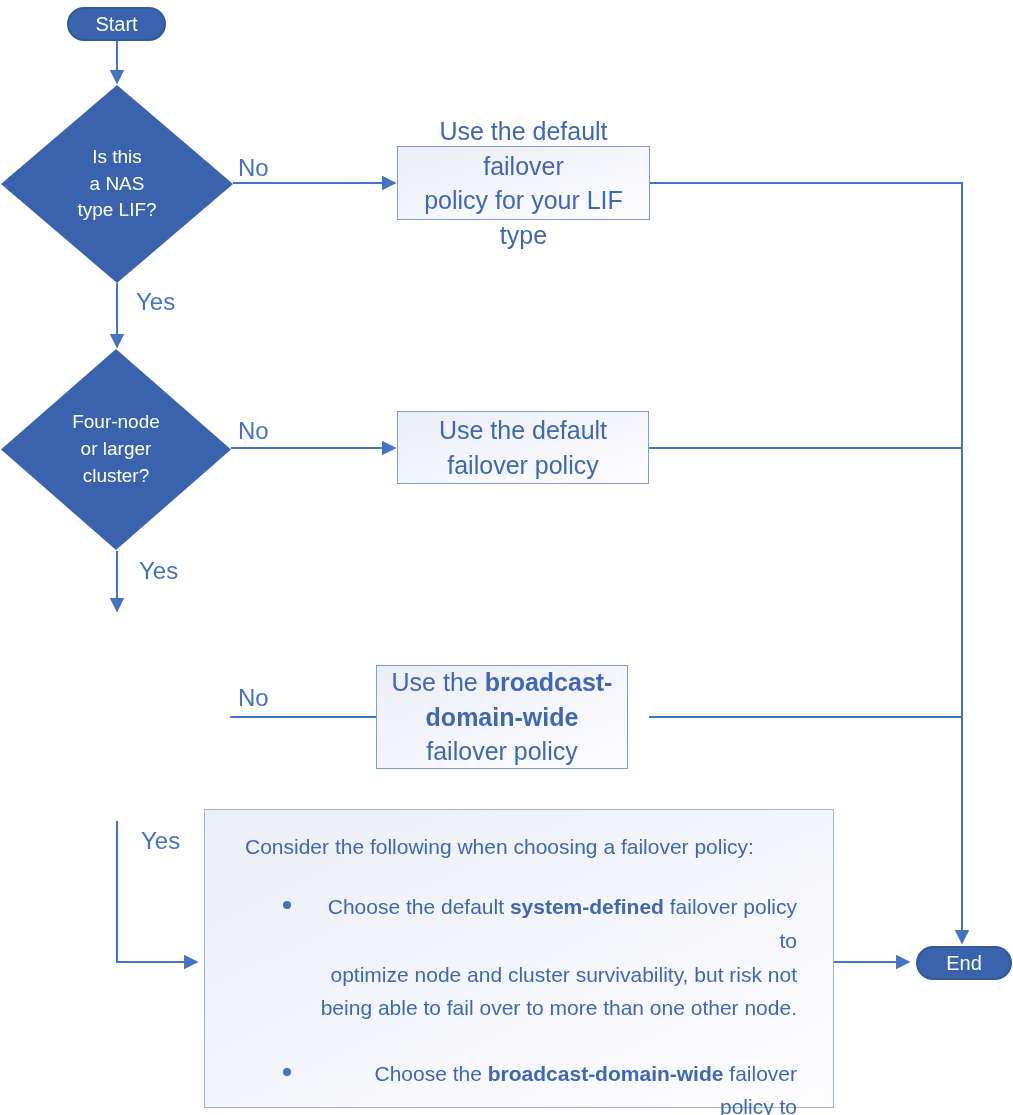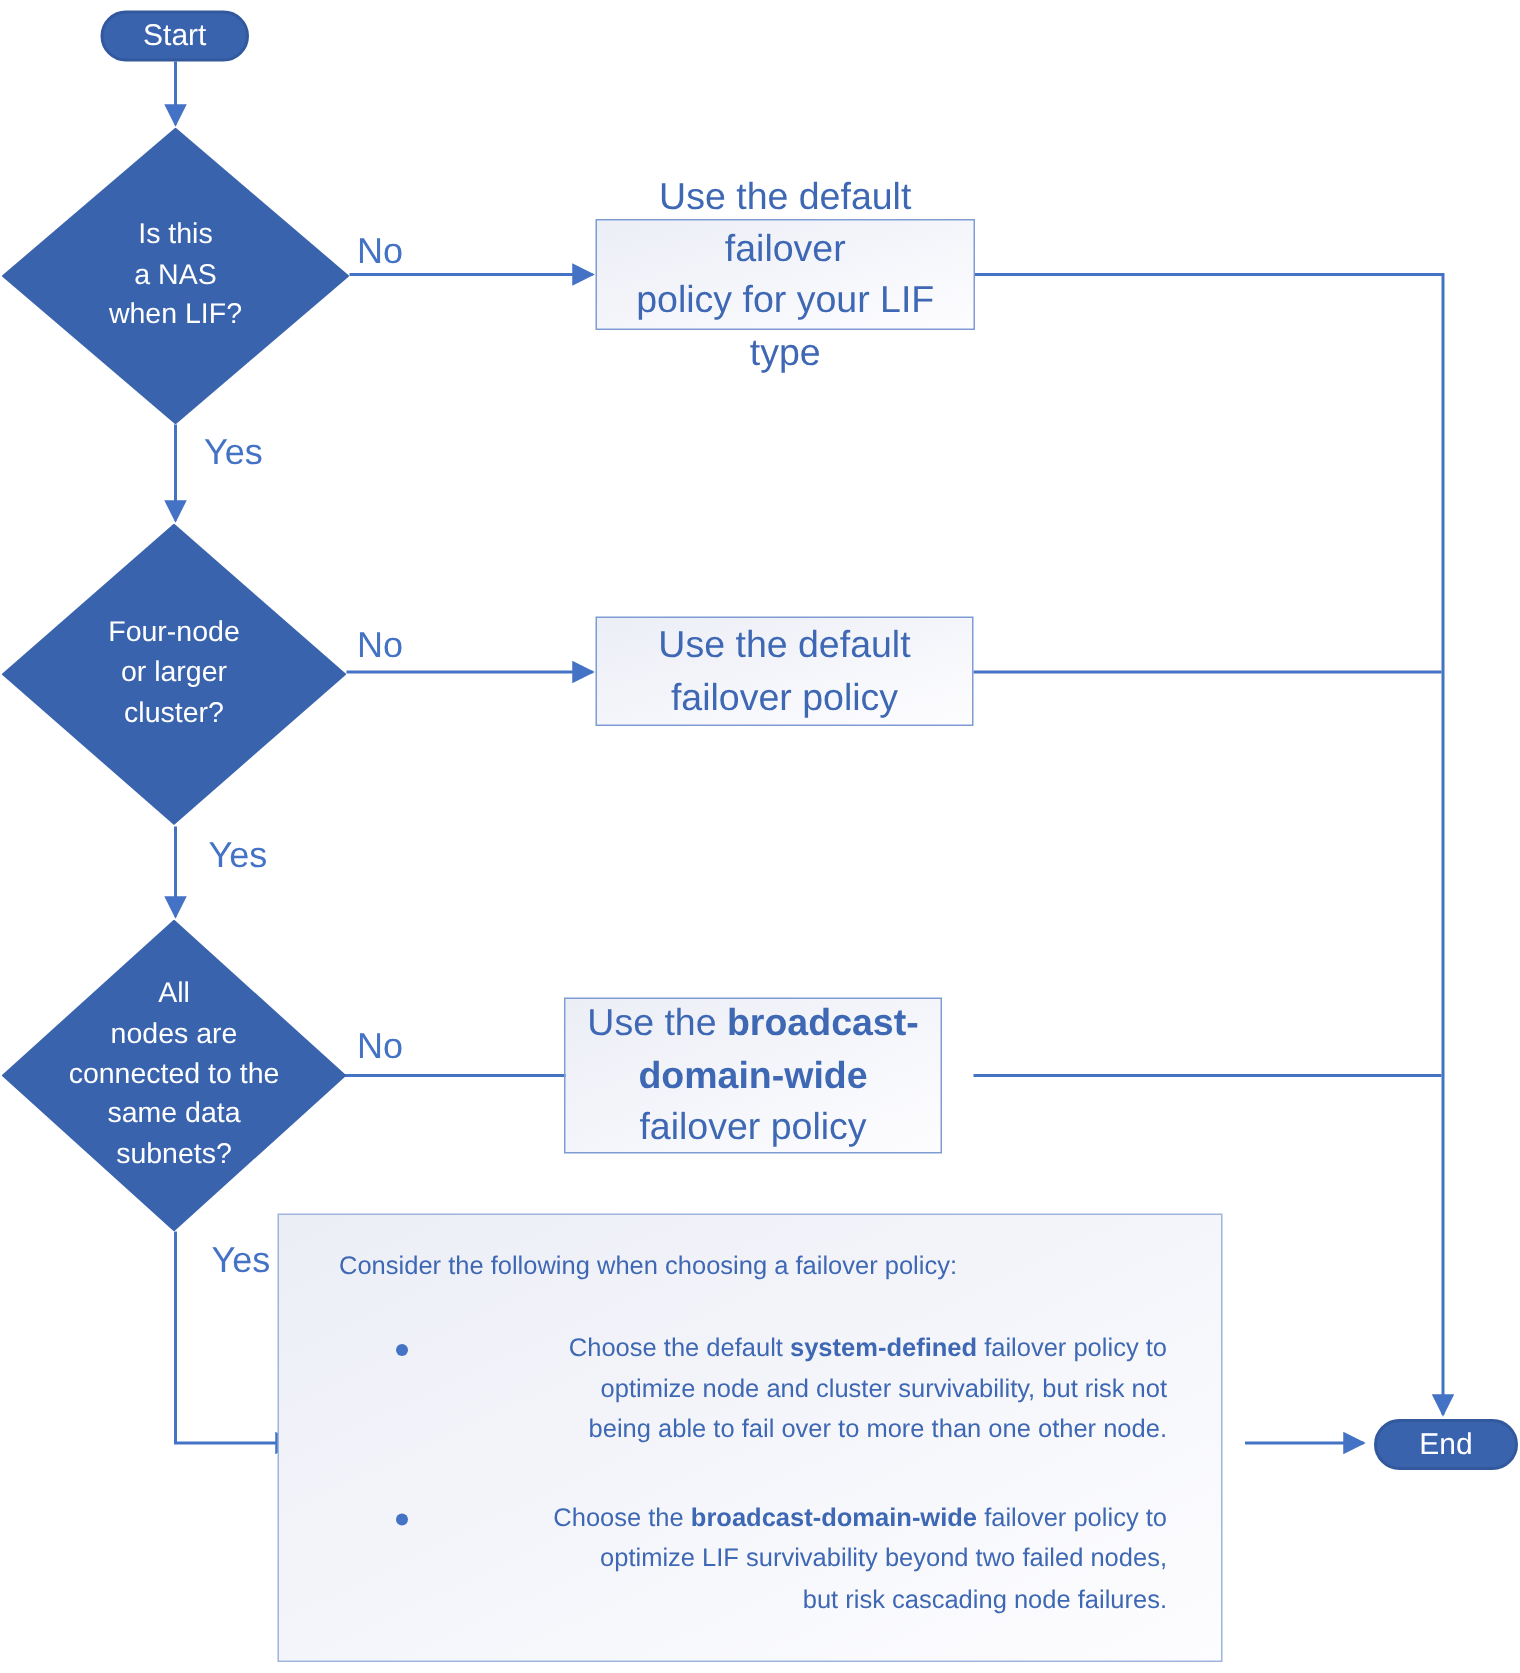--- a/index.html
+++ b/index.html
@@ -44,24 +44,24 @@
     background:linear-gradient(to bottom right,var(--box-bg-1),var(--box-bg-2));
     border:1.5px solid var(--box-border);box-sizing:border-box;
     color:var(--text-blue);font-size:25px;line-height:1.38;text-align:center;
   }
   .outbox .btext{white-space:pre-line;padding:4px 8px;}
   .b1{left:397px;top:146px;width:253px;height:74px;}
   .b2{left:397px;top:411px;width:252px;height:73px;}
   .b3{left:376px;top:665px;width:252px;height:104px;align-items:center;}
   .outbox b{font-weight:bold;}
   .note{
-    position:absolute;left:185px;top:809px;width:630px;height:299px;
+    position:absolute;left:204px;top:809px;width:630px;height:299px;
     background:linear-gradient(to bottom right,var(--box-bg-1),var(--box-bg-2));
     border:1.5px solid var(--note-border);box-sizing:border-box;
-    color:var(--text-blue);font-size:17px;
+    color:var(--text-blue);font-size:21px;
     padding:22px 20px 16px 40px;
   }
   .note-title{line-height:1.45;margin:0 0 28px 0;white-space:pre-line;}
   .note ul{list-style:none;margin:16px;padding:0;text-align:right;}
   .note li{
     position:relative;margin:0 0 32px 55px;line-height:1.6;white-space:pre-line;
   }
   .bullet-dot{
     position:absolute;left:-33px;top:11px;width:8px;height:8px;border-radius:50%;
     background:var(--accent);display:block;
@@ -95,41 +95,32 @@
   </svg>
 
   <div class="pill start">
     <span>Start</span>
   </div>
 
   <div class="diamond d1">
     <div class="dtext">
       <span>Is this</span>
       <span>a NAS</span>
-      <span>when LIF?</span>
+      <span>type LIF?</span>
     </div>
   </div>
 
   <div class="diamond d2">
     <div class="dtext">
       <span>Four-node</span>
       <span>or larger</span>
       <span>cluster?</span>
     </div>
   </div>
 
-  <div class="diamond d3">
-    <div class="dtext">
-      <span>All</span>
-      <span>nodes are</span>
-      <span>connected to the</span>
-      <span>same data</span>
-      <span>subnets?</span>
-    </div>
-  </div>
 
   <span class="flow-label" style="left:238px;top:154px;">No</span>
   <span class="flow-label" style="left:136px;top:288px;">Yes</span>
   <span class="flow-label" style="left:238px;top:417px;">No</span>
   <span class="flow-label" style="left:139px;top:557px;">Yes</span>
   <span class="flow-label" style="left:238px;top:684px;">No</span>
   <span class="flow-label" style="left:141px;top:827px;">Yes</span>
 
   <div class="outbox b1">
     <div class="btext">Use the default failover

